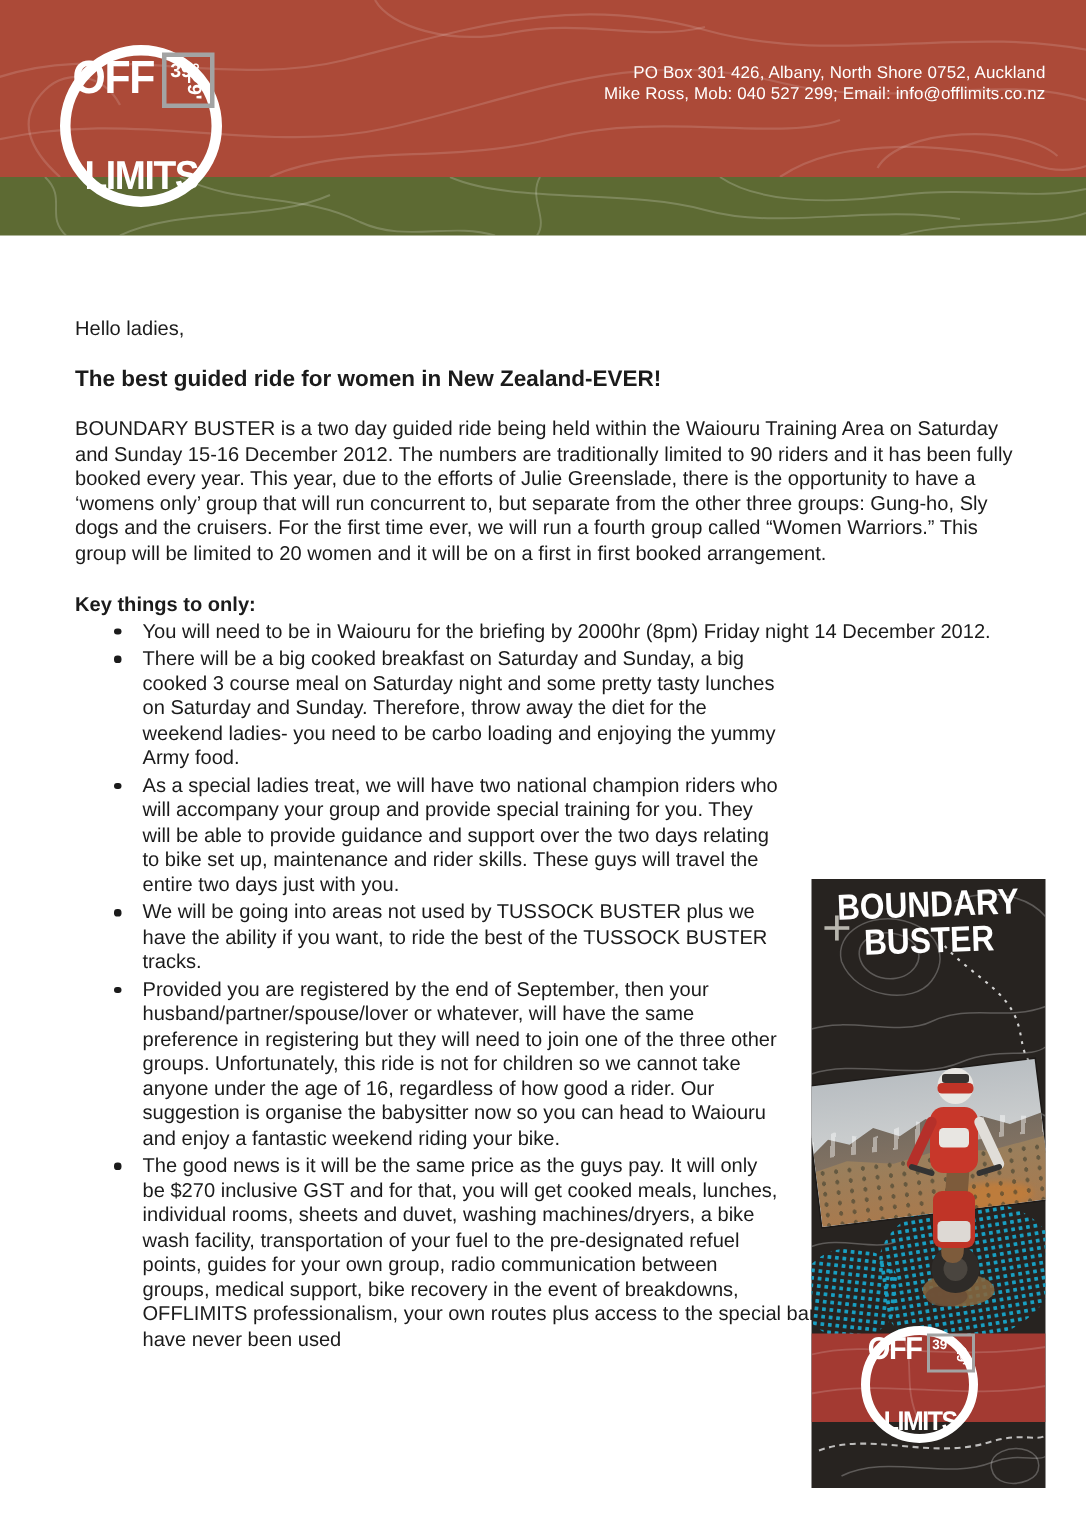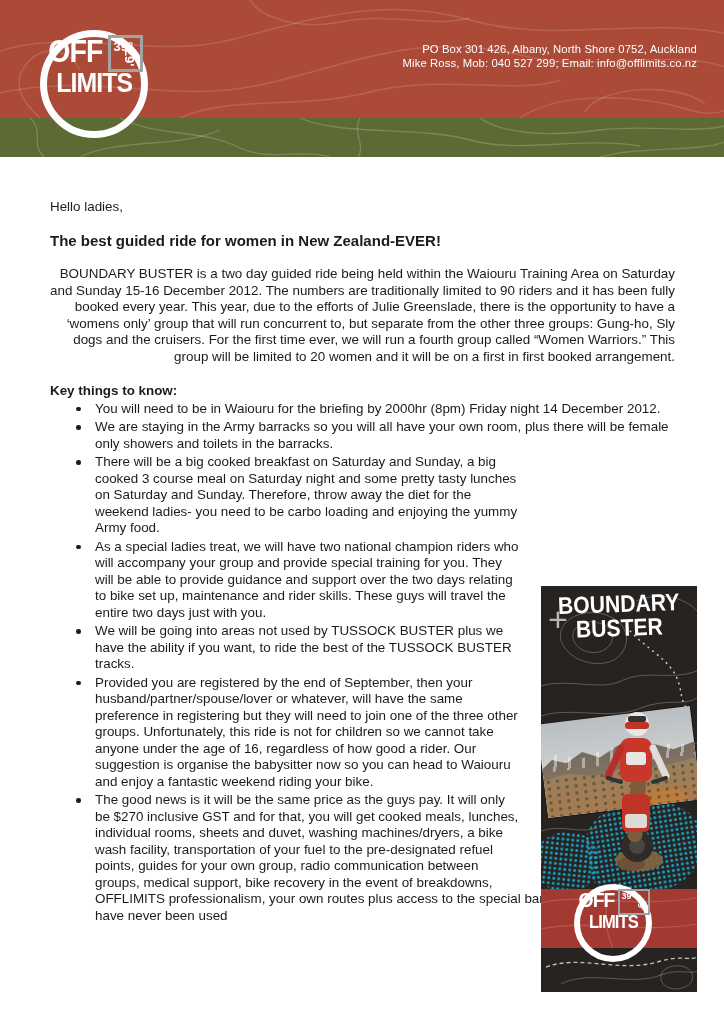--- a/index.html
+++ b/index.html
@@ -16,21 +16,21 @@
   .page{position:relative;width:724px;height:1024px;margin:0 auto;background:#fff;overflow:hidden;}
 
   
   .letterhead{position:absolute;left:0;top:0;width:580px;height:157px;}
   .band-red{position:absolute;left:0;top:0;width:724px;height:118px;background:var(--header-red);overflow:hidden;}
   .band-green{position:absolute;left:0;top:118px;width:724px;height:39px;background:var(--band-green);overflow:hidden;}
   .topo{position:absolute;left:0;top:0;pointer-events:none;}
   .contact{position:absolute;top:43px;right:27px;text-align:right;color:#fff;font-size:11.3px;line-height:13.5px;letter-spacing:.1px;}
 
   
-  .ol-circle{position:absolute;border:7px solid #fff;border-radius:50%;display:flex;flex-direction:column;align-items:center;justify-content:flex-start;z-index:5;}
+  .ol-circle{position:absolute;border:7px solid #fff;border-radius:50%;display:flex;flex-direction:column;align-items:center;justify-content:space-between;z-index:5;}
   .ol-row{display:flex;align-items:flex-start;}
   .ol-off{color:#fff;font-weight:bold;letter-spacing:-1px;transform:scaleX(.92);}
   .ol-box{position:relative;border:3px solid #a3a3a3;display:block;padding-left:28px;}
   .ol-deg{position:absolute;color:#fff;font-weight:bold;}
   .ol-min{position:absolute;color:#fff;font-weight:bold;transform:rotate(90deg);transform-origin:center;}
   .ol-limits{color:#fff;font-weight:bold;letter-spacing:-1px;transform:scaleX(.92);margin-top:-2px;}
 
   .logo-lg{left:40px;top:30px;width:108px;height:108px;}
   .logo-lg .ol-off{font-size:31px;line-height:30px;}
   .logo-lg .ol-box{width:35px;height:37px;margin-left:3px;margin-top:-2px;}
@@ -41,23 +41,23 @@
   .logo-sm{left:33px;top:298px;width:78px;height:78px;border-width:6px;}
   .logo-sm .ol-off{font-size:21px;line-height:20px;}
   .logo-sm .ol-box{width:25px;height:26px;margin-left:2px;margin-top:-1px;border-width:2px;}
   .logo-sm .ol-deg{left:2px;top:0px;font-size:9px;}
   .logo-sm .ol-min{right:0px;top:8px;font-size:9px;}
   .logo-sm .ol-limits{font-size:18px;line-height:18px;}
 
   
   .letter{position:absolute;left:0;top:157px;width:724px;padding:0 49px 0 50px;font-size:13.4px;line-height:16.5px;}
   .date{margin:33px 0 0 0;}
-  .greeting{margin:42px 0 0 0;}
+  .greeting{margin:54px 0 0 0;}
   .headline{margin:17px 0 0 0;font-size:15px;font-weight:bold;}
-  .intro{margin:17px 0 0 0;text-align:right;}
+  .intro{margin:17px 0 0 0;}
   .key-heading{margin:18px 0 0 0;font-weight:bold;}
   ul.bullets{margin:1px 0 0 0;padding:0;list-style:none;}
   ul.bullets li{position:relative;padding-left:45px;margin-bottom:2px;}
   ul.bullets li::before{content:"";position:absolute;left:26px;top:6px;width:4.5px;height:4.5px;border-radius:50%;background:var(--ink);}
   .poster-spacer{float:right;width:152px;height:406px;margin-top:23px;}
 
   
   .poster{position:absolute;left:541px;top:586px;width:156px;height:406px;background:var(--poster-bg);overflow:hidden;}
   .poster .topo-dark{z-index:1;}
   .plus-icon{position:absolute;left:2px;top:18px;width:30px;height:30px;color:rgba(210,208,200,.85);font-size:34px;font-weight:100;line-height:30px;text-align:center;z-index:2;}
@@ -122,24 +122,23 @@
         </span>
       </div>
       <div class="ol-limits">LIMITS</div>
     </div>
   </header>
 
   <main class="letter">
     <p class="greeting">Hello ladies,</p>
     <p class="headline">The best guided ride for women in New Zealand-EVER!</p>
     <p class="intro">BOUNDARY BUSTER  is a two day guided ride being held within the Waiouru Training Area on Saturday and Sunday 15-16 December 2012. The numbers are traditionally limited to 90 riders and it has been fully booked every year. This year, due to the efforts of Julie Greenslade, there is the opportunity to have a ‘womens only’ group that will run concurrent to, but separate from the other three groups: Gung-ho, Sly dogs and the cruisers. For the first time ever, we will run a fourth group called “Women Warriors.” This group will be limited to 20 women and it will be on a first in first booked arrangement.</p>
-    <p class="key-heading">Key things to know:</p>
+    <p class="key-heading">Key things to only:</p>
     <ul class="bullets">
       <li><span>You will need to be in Waiouru for the briefing by 2000hr (8pm) Friday night 14 December 2012.</span></li>
-      <li><span>We are staying in the Army barracks so you will all have your own room, plus there will be female only showers and toilets in the barracks.</span></li>
       <li><div class="poster-spacer"></div><span>There will be a big cooked breakfast on Saturday and Sunday, a big cooked 3 course meal on Saturday night  and some pretty tasty lunches on Saturday and Sunday. Therefore, throw away the diet for the weekend ladies- you need to be carbo loading and enjoying the yummy Army food.</span></li>
       <li><span>As a special ladies treat, we will have two national champion riders who will accompany your group and provide special training for you. They will be able to provide guidance and support over the two days relating to bike set up, maintenance and rider skills. These guys will travel the entire two days just with you.</span></li>
       <li><span>We will be going into areas not used by TUSSOCK BUSTER plus we have the ability if you want, to ride the best of the TUSSOCK BUSTER tracks.</span></li>
       <li><span>Provided you are registered by the end of September, then your husband/partner/spouse/lover or whatever, will have the same preference in registering but they will need to join one of the three other groups. Unfortunately, this ride is not for children so we cannot take anyone under the age of 16, regardless of how good a rider.  Our suggestion is organise the babysitter now so you can head to Waiouru and enjoy a fantastic weekend riding your bike.</span></li>
       <li><span>The good news is it will be the same price as the guys pay. It will only be $270 inclusive GST and for that, you will get cooked meals, lunches,  individual rooms, sheets and duvet, washing machines/dryers, a bike wash facility, transportation of your fuel to the pre-designated refuel points, guides for your own group, radio communication between groups, medical support, bike recovery in the event of breakdowns, OFFLIMITS professionalism, your own routes plus access to the special bars which up until now have never been used</span></li>
     </ul>
   </main>
 
   <aside class="poster">
     <svg class="topo topo-dark" width="156" height="406" viewBox="0 0 156 406" fill="none" stroke="rgba(255,255,255,0.25)" stroke-width="1">

